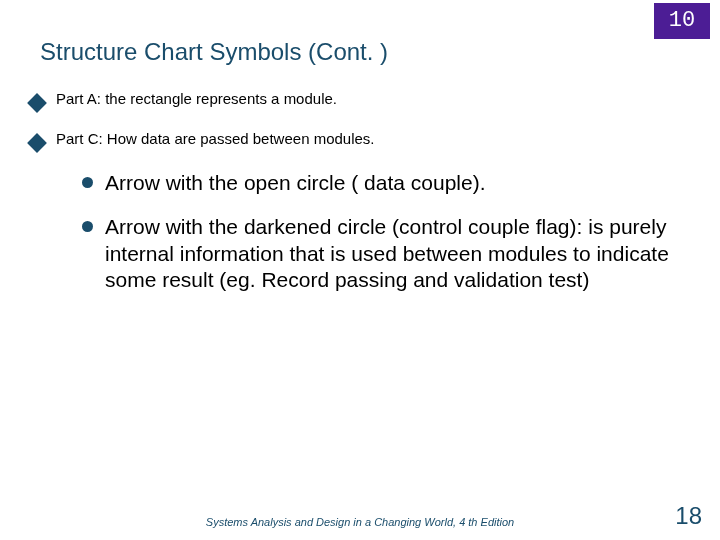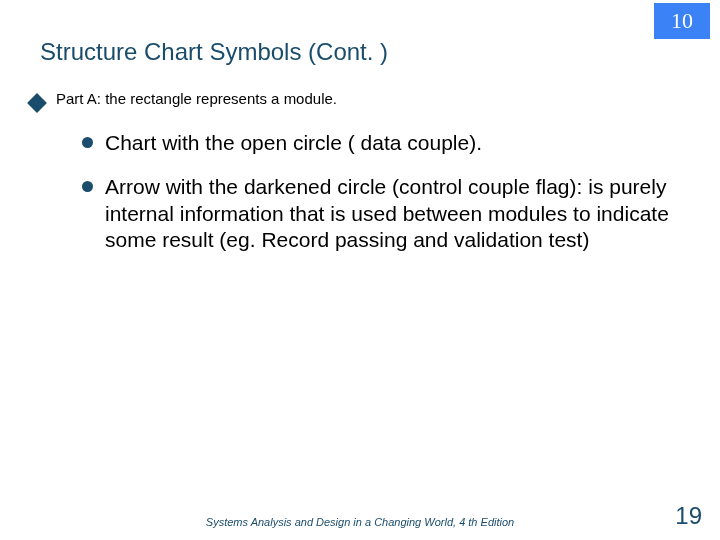--- a/index.html
+++ b/index.html
@@ -9,26 +9,26 @@
     background: #ffffff;
     position: relative;
     overflow: hidden;
   }
   .chapter-badge {
     position: absolute;
     top: 3px;
     right: 10px;
     width: 56px;
     height: 36px;
-    background: #3b82f6;
+    background: #4c1d95;
     color: #ffffff;
     font-size: 22px;
     text-align: center;
     line-height: 36px;
-    font-family: Liberation Serif, serif;
+    font-family: Liberation Mono, monospace;
   }
   .title {
     position: absolute;
     top: 38px;
     left: 0;
     width: 100%;
     font-size: 24px;
     color: #1a4d6b;
     font-weight: normal;
     padding-left: 40px;
@@ -108,28 +108,32 @@
 <div class="title">Structure Chart Symbols (Cont. )</div>
 
 <div class="content">
 
   <div class="bullet-row">
     <div class="diamond"></div>
     <div class="bullet-text">Part A: the rectangle represents a module.</div>
   </div>
 
 
+  <div class="bullet-row">
+    <div class="diamond"></div>
+    <div class="bullet-text">Part C: How data are passed between modules.</div>
+  </div>
 
   <div class="sub-list">
     <div class="sub-row">
       <div class="dot"></div>
-      <div class="sub-text">Chart with the open circle ( data couple).</div>
+      <div class="sub-text">Arrow with the open circle ( data couple).</div>
     </div>
     <div class="sub-row">
       <div class="dot"></div>
       <div class="sub-text">Arrow with the darkened circle (control couple flag): is purely internal information that is used between modules to indicate some result (eg. Record passing and validation test)</div>
     </div>
   </div>
 
 </div>
 
 <div class="footer">Systems Analysis and Design in a Changing World, 4 th Edition</div>
-<div class="page-num">19</div>
+<div class="page-num">18</div>
 
 </body></html>

